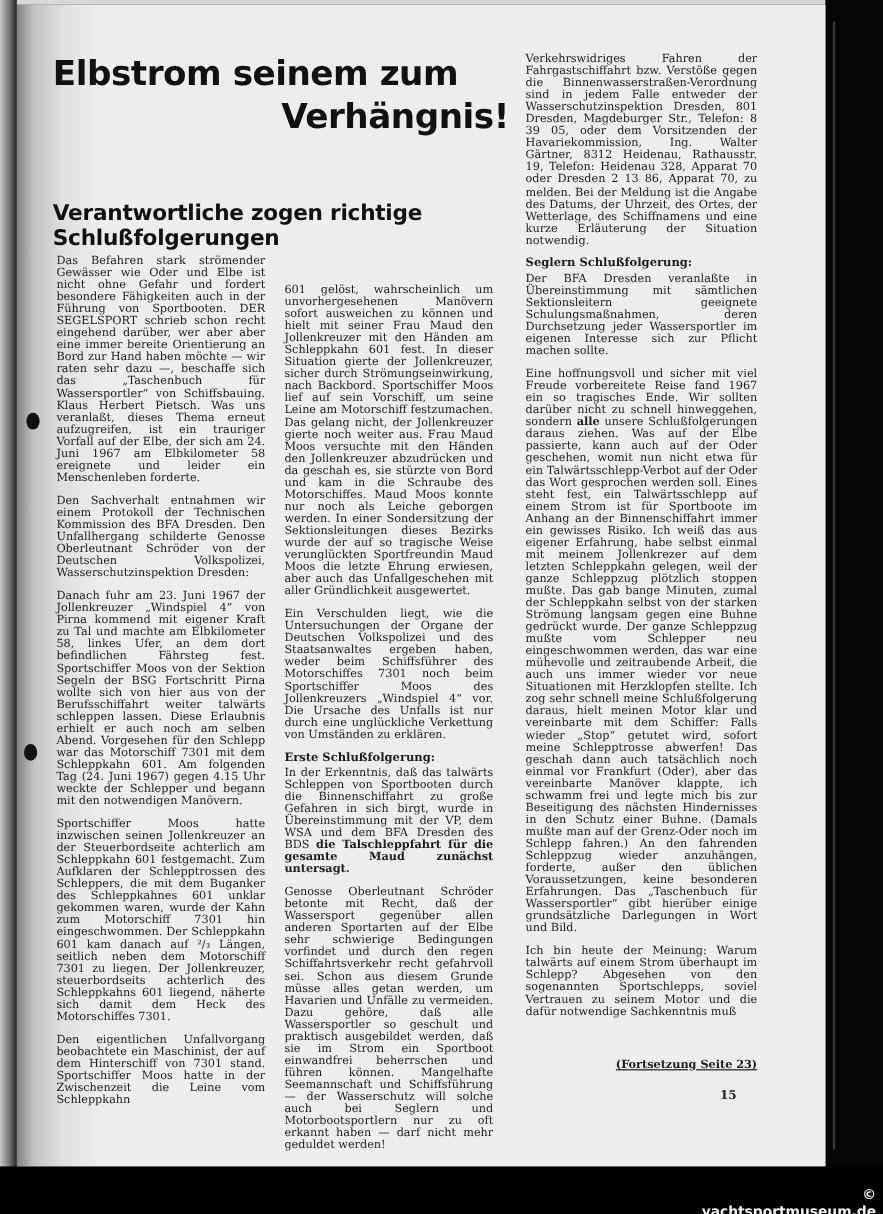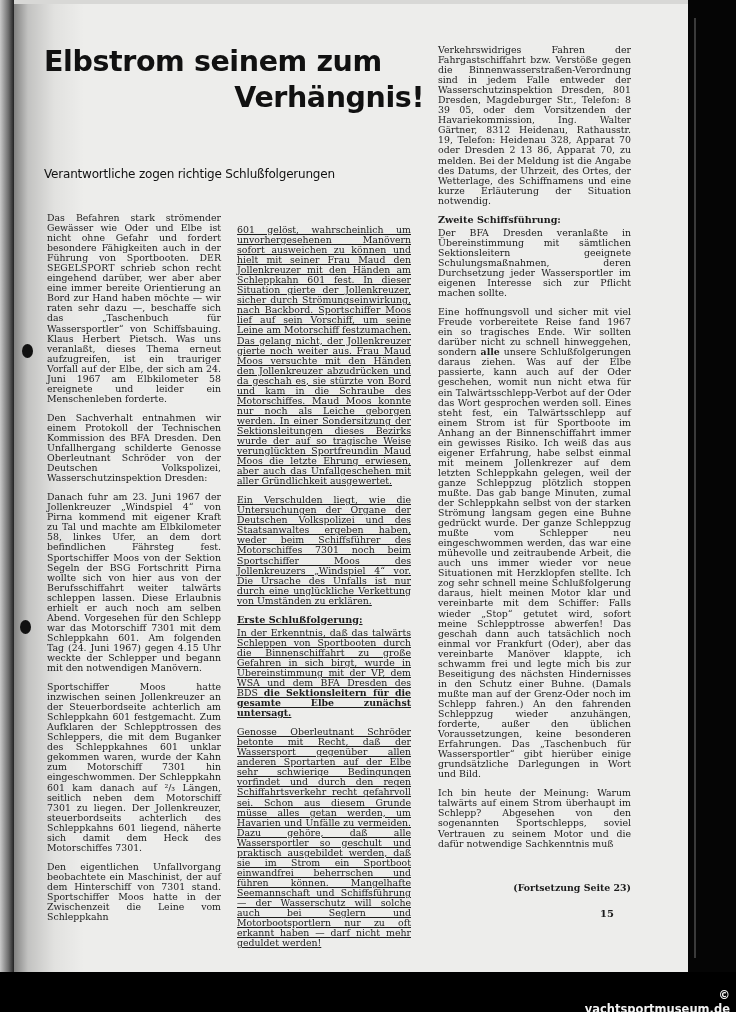--- a/index.html
+++ b/index.html
@@ -27,38 +27,38 @@
 
   .headline {
     position: absolute; left: 44px; top: 44px; width: 380px;
     font-family: "DejaVu Sans", sans-serif; font-weight: bold; color: #111;
     font-size: 28.5px; line-height: 36px; letter-spacing: -0.4px;
   }
   .headline .l1 { display: block; }
   .headline .l2 { display: block; text-align: right; padding-right: 0; }
   .subhead {
     position: absolute; left: 44px; top: 167px; width: 380px;
-    font-family: "DejaVu Sans", sans-serif; font-weight: normal; color: #111;
-    font-size: 12px; letter-spacing: -0.2px;
+    font-family: "DejaVu Sans", sans-serif; font-weight: bold; color: #111;
+    font-size: 18px; letter-spacing: -0.2px;
   }
 
   .col {
     position: absolute; color: #1c1c1c;
     font-size: 9.4px; line-height: 10.05px; text-align: justify; hyphens: manual;
   }
   .col p { margin: 0 0 9px 0; }
   .col h4 { margin: 0 0 3px 0; font-size: 9.6px; font-weight: bold; }
   .col b { font-weight: bold; }
   .col1 { left: 47px; top: 213px; width: 174px; }
-  .col2 { left: 237px; top: 225px; width: 174px; text-decoration: underline; }
+  .col2 { left: 237px; top: 237px; width: 174px; }
   .col3 { left: 438px; top: 45px; width: 193px; }
 
   .continued {
     position: absolute; left: 506px; top: 882px; width: 125px; text-align: right;
-    font-size: 9.4px; font-weight: bold; color: #1c1c1c;
+    font-size: 9.4px; font-weight: bold; color: #1c1c1c; text-decoration: underline;
   }
   .page-number {
     position: absolute; left: 600px; top: 908px; width: 31px; text-align: left;
     font-size: 10px; font-weight: bold; color: #1c1c1c;
   }
   .punch {
     position: absolute; width: 11px; height: 14px; border-radius: 50%; background: #111;
   }
   .watermark {
     position: absolute; left: 580px; top: 988px; width: 150px; text-align: right;
@@ -90,27 +90,27 @@
   <p>Den Sachverhalt entnahmen wir einem Protokoll der Technischen Kommission des BFA Dresden. Den Unfallhergang schilderte Genosse Oberleutnant Schröder von der Deutschen Volkspolizei, Wasserschutzinspektion Dresden:</p>
   <p>Danach fuhr am 23. Juni 1967 der Jollenkreuzer „Windspiel 4“ von Pirna kommend mit eigener Kraft zu Tal und machte am Elbkilometer 58, linkes Ufer, an dem dort befindlichen Fährsteg fest. Sportschiffer Moos von der Sektion Segeln der BSG Fortschritt Pirna wollte sich von hier aus von der Berufsschiffahrt weiter talwärts schleppen lassen. Diese Erlaubnis erhielt er auch noch am selben Abend. Vorgesehen für den Schlepp war das Motorschiff 7301 mit dem Schleppkahn 601. Am folgenden Tag (24. Juni 1967) gegen 4.15 Uhr weckte der Schlepper und begann mit den notwendigen Manövern.</p>
   <p>Sportschiffer Moos hatte inzwischen seinen Jollenkreuzer an der Steuerbordseite achterlich am Schleppkahn 601 festgemacht. Zum Aufklaren der Schlepptrossen des Schleppers, die mit dem Buganker des Schleppkahnes 601 unklar gekommen waren, wurde der Kahn zum Motorschiff 7301 hin eingeschwommen. Der Schleppkahn 601 kam danach auf ²/₃ Längen, seitlich neben dem Motorschiff 7301 zu liegen. Der Jollenkreuzer, steuerbordseits achterlich des Schleppkahns 601 liegend, näherte sich damit dem Heck des Motorschiffes 7301.</p>
   <p>Den eigentlichen Unfallvorgang beobachtete ein Maschinist, der auf dem Hinterschiff von 7301 stand. Sportschiffer Moos hatte in der Zwischenzeit die Leine vom Schleppkahn</p>
 </div>
 
 <div class="col col2">
   <p>601 gelöst, wahrscheinlich um unvorhergesehenen Manövern sofort ausweichen zu können und hielt mit seiner Frau Maud den Jollenkreuzer mit den Händen am Schleppkahn 601 fest. In dieser Situation gierte der Jollenkreuzer, sicher durch Strömungseinwirkung, nach Backbord. Sportschiffer Moos lief auf sein Vorschiff, um seine Leine am Motorschiff festzumachen. Das gelang nicht, der Jollenkreuzer gierte noch weiter aus. Frau Maud Moos versuchte mit den Händen den Jollenkreuzer abzudrücken und da geschah es, sie stürzte von Bord und kam in die Schraube des Motorschiffes. Maud Moos konnte nur noch als Leiche geborgen werden. In einer Sondersitzung der Sektionsleitungen dieses Bezirks wurde der auf so tragische Weise verunglückten Sportfreundin Maud Moos die letzte Ehrung erwiesen, aber auch das Unfallgeschehen mit aller Gründlichkeit ausgewertet.</p>
   <p>Ein Verschulden liegt, wie die Untersuchungen der Organe der Deutschen Volkspolizei und des Staatsanwaltes ergeben haben, weder beim Schiffsführer des Motorschiffes 7301 noch beim Sportschiffer Moos des Jollenkreuzers „Windspiel 4“ vor. Die Ursache des Unfalls ist nur durch eine unglückliche Verkettung von Umständen zu erklären.</p>
   <h4>Erste Schlußfolgerung:</h4>
-  <p><span>In der Erkenntnis, daß das talwärts Schleppen von Sportbooten durch die Binnenschiffahrt zu große Gefahren in sich birgt, wurde in Übereinstimmung mit der VP, dem WSA und dem BFA Dresden des BDS </span><b>die Sektionsleitern für die gesamte Elbe zunächst untersagt.</b></p>
+  <p><span>In der Erkenntnis, daß das talwärts Schleppen von Sportbooten durch die Binnenschiffahrt zu große Gefahren in sich birgt, wurde in Übereinstimmung mit der VP, dem WSA und dem BFA Dresden des BDS </span><b>die Talschleppfahrt für die gesamte Maud zunächst untersagt.</b></p>
   <p>Genosse Oberleutnant Schröder betonte mit Recht, daß der Wassersport gegenüber allen anderen Sportarten auf der Elbe sehr schwierige Bedingungen vorfindet und durch den regen Schiffahrtsverkehr recht gefahrvoll sei. Schon aus diesem Grunde müsse alles getan werden, um Havarien und Unfälle zu vermeiden. Dazu gehöre, daß alle Wassersportler so geschult und praktisch ausgebildet werden, daß sie im Strom ein Sportboot einwandfrei beherrschen und führen können. Mangelhafte Seemannschaft und Schiffsführung — der Wasserschutz will solche auch bei Seglern und Motorbootsportlern nur zu oft erkannt haben — darf nicht mehr geduldet werden!</p>
 </div>
 
 <div class="col col3">
   <p>Verkehrswidriges Fahren der Fahrgastschiffahrt bzw. Verstöße gegen die Binnenwasserstraßen-Verordnung sind in jedem Falle entweder der Wasserschutzinspektion Dresden, 801 Dresden, Magdeburger Str., Telefon: 8 39 05, oder dem Vorsitzenden der Havariekommission, Ing. Walter Gärtner, 8312 Heidenau, Rathausstr. 19, Telefon: Heidenau 328, Apparat 70 oder Dresden 2 13 86, Apparat 70, zu melden. Bei der Meldung ist die Angabe des Datums, der Uhrzeit, des Ortes, der Wetterlage, des Schiffnamens und eine kurze Erläuterung der Situation notwendig.</p>
-  <h4>Zweite Schiffsführung:</h4>
+  <h4>Seglern Schlußfolgerung:</h4>
   <p>Der BFA Dresden veranlaßte in Übereinstimmung mit sämtlichen Sektionsleitern geeignete Schulungsmaßnahmen, deren Durchsetzung jeder Wassersportler im eigenen Interesse sich zur Pflicht machen sollte.</p>
   <p><span>Eine hoffnungsvoll und sicher mit viel Freude vorbereitete Reise fand 1967 ein so tragisches Ende. Wir sollten darüber nicht zu schnell hinweggehen, sondern </span><b>alle</b><span> unsere Schlußfolgerungen daraus ziehen. Was auf der Elbe passierte, kann auch auf der Oder geschehen, womit nun nicht etwa für ein Talwärtsschlepp-Verbot auf der Oder das Wort gesprochen werden soll. Eines steht fest, ein Talwärtsschlepp auf einem Strom ist für Sportboote im Anhang an der Binnenschiffahrt immer ein gewisses Risiko. Ich weiß das aus eigener Erfahrung, habe selbst einmal mit meinem Jollenkrezer auf dem letzten Schleppkahn gelegen, weil der ganze Schleppzug plötzlich stoppen mußte. Das gab bange Minuten, zumal der Schleppkahn selbst von der starken Strömung langsam gegen eine Buhne gedrückt wurde. Der ganze Schleppzug mußte vom Schlepper neu eingeschwommen werden, das war eine mühevolle und zeitraubende Arbeit, die auch uns immer wieder vor neue Situationen mit Herzklopfen stellte. Ich zog sehr schnell meine Schlußfolgerung daraus, hielt meinen Motor klar und vereinbarte mit dem Schiffer: Falls wieder „Stop“ getutet wird, sofort meine Schlepptrosse abwerfen! Das geschah dann auch tatsächlich noch einmal vor Frankfurt (Oder), aber das vereinbarte Manöver klappte, ich schwamm frei und legte mich bis zur Beseitigung des nächsten Hindernisses in den Schutz einer Buhne. (Damals mußte man auf der Grenz-Oder noch im Schlepp fahren.) An den fahrenden Schleppzug wieder anzuhängen, forderte, außer den üblichen Voraussetzungen, keine besonderen Erfahrungen. Das „Taschenbuch für Wassersportler“ gibt hierüber einige grundsätzliche Darlegungen in Wort und Bild.</span></p>
   <p>Ich bin heute der Meinung: Warum talwärts auf einem Strom überhaupt im Schlepp? Abgesehen von den sogenannten Sportschlepps, soviel Vertrauen zu seinem Motor und die dafür notwendige Sachkenntnis muß</p>
 </div>
 
 <div class="continued">(Fortsetzung Seite 23)</div>
 <div class="page-number">15</div>
 <div class="watermark">© yachtsportmuseum.de</div>
 
 </body></html>

